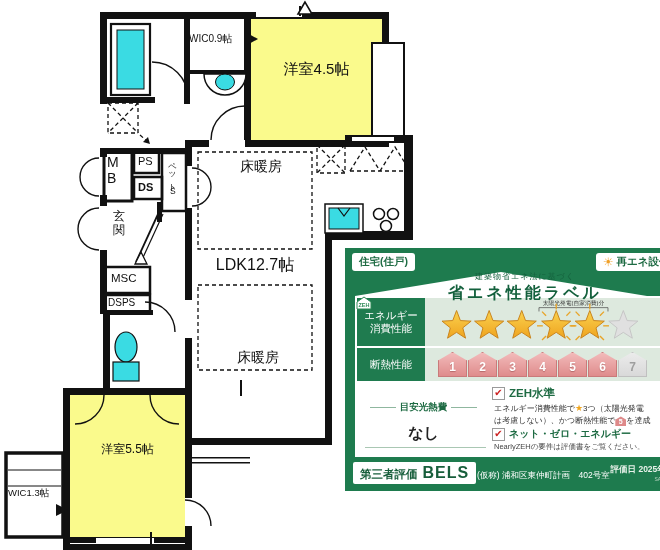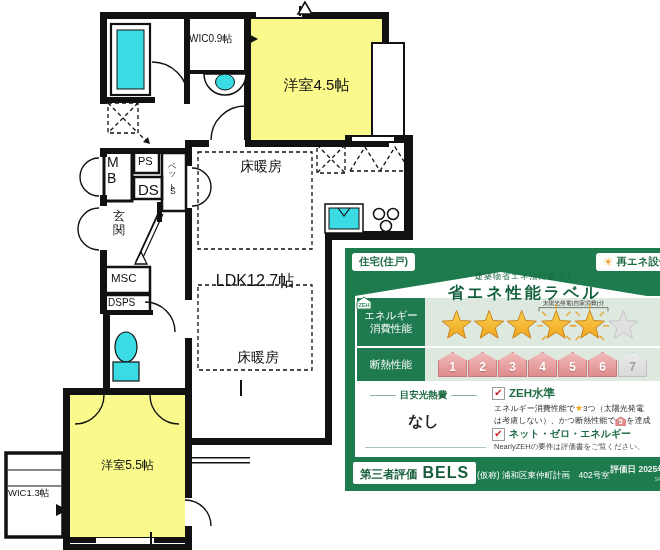--- a/index.html
+++ b/index.html
@@ -1,20 +1,20 @@
 <!DOCTYPE html>
 <html><head>
 <meta charset="utf-8">
 <style>
   html,body{margin:0;padding:0;}
   body{font-family:"Liberation Sans","DejaVu Sans",sans-serif;background:#fff;}
   .stage{position:relative;width:660px;height:550px;background:#fff;overflow:hidden;}
   .stage svg{position:absolute;left:0;top:0;}
   .lbl{position:absolute;color:#111;white-space:nowrap;line-height:1.15;}
-  .c{text-align:center;margin-top:16px;}
+  .c{text-align:center;}
   .vert{writing-mode:vertical-rl;text-orientation:upright;white-space:normal;}
   .stack{white-space:normal;word-break:break-all;}
 
   
   .bels{position:absolute;left:345px;top:248px;width:360px;height:243px;background:#1E7B4E;}
   .badge{position:absolute;top:5px;background:#fff;border-radius:3px;color:#1E6B43;font-weight:bold;
          font-size:10.5px;padding:2px 7px;display:flex;align-items:center;gap:3px;}
   .badge-left{left:7px;}
   .badge-right{right:7px;}
   .sun{color:#F0A028;font-size:12px;line-height:1;}
@@ -31,21 +31,21 @@
   .row-energy{height:48px;}
   .row-ins{height:33px;}
   .houses{display:flex;align-items:center;height:100%;padding-left:13px;}
   .house{width:29px;height:25px;margin-right:1px;clip-path:polygon(50% 0,100% 34%,100% 100%,0 100%,0 34%);
          background:linear-gradient(180deg,#F3BCBC,#DE8A8A);box-shadow:inset 0 0 0 1px #C97A7A;
          display:flex;align-items:flex-end;justify-content:center;}
   .house span{color:#fff;font-weight:bold;font-size:12px;line-height:1;margin-bottom:4px;text-shadow:0 1px 1px rgba(120,40,40,.4);}
   .house.off{background:linear-gradient(180deg,#ECECEC,#D8D8D8);box-shadow:inset 0 0 0 1px #C0C0C0;}
   .house.off span{color:#9E9E9E;text-shadow:none;}
   .bottom{display:flex;margin:3px 2px 0 2px;height:66px;}
-  .cost-col{width:133px;position:relative;display:flex;flex-direction:column;align-items:center;}
+  .cost-col{width:133px;position:relative;display:flex;flex-direction:column;align-items:center;margin-top:12px;}
   .cost-head{display:flex;align-items:center;gap:4px;margin-top:5px;color:#1E6B43;font-size:9.5px;font-weight:bold;}
   .cost-head:before,.cost-head:after{content:"";display:block;width:26px;height:1px;background:#8FB79F;}
   .cost-val{font-size:15px;font-weight:bold;color:#222;margin-top:10px;}
   .cost-line{position:absolute;left:8px;right:4px;bottom:2px;border-top:1px solid #A9C7B3;}
   .zeh-col{flex:1;padding:2px 2px 0 2px;}
   .chkline{display:flex;align-items:center;gap:4px;}
   .chk{width:11px;height:11px;background:#fff;border:1px solid #9a9a9a;color:#C22;font-size:10px;
        line-height:10px;text-align:center;font-weight:bold;flex:0 0 auto;}
   .chk1-label{font-size:11.5px;font-weight:bold;color:#1E6B43;}
   .chk2-label{font-size:10px;font-weight:bold;color:#1E6B43;}
@@ -207,21 +207,21 @@
     </g>
   </svg>
 
   <div class="lbl" style="left:189px;top:33px;font-size:10px;">WIC0.9帖</div>
   <div class="lbl c" style="left:251px;top:60px;width:131px;font-size:15px;">洋室4.5帖</div>
   <div class="lbl" style="left:240px;top:158px;font-size:14px;">床暖房</div>
   <div class="lbl c" style="left:195px;top:256px;width:120px;font-size:16px;">LDK12.7帖</div>
   <div class="lbl" style="left:237px;top:349px;font-size:14px;">床暖房</div>
   <div class="lbl stack" style="left:107px;top:154px;width:16px;font-size:14px;">MB</div>
   <div class="lbl" style="left:138px;top:155px;font-size:11px;">PS</div>
-  <div class="lbl" style="left:138px;top:181px;font-size:15px;">DS</div>
+  <div class="lbl" style="left:138px;top:181px;font-size:11px;font-weight:bold;">DS</div>
   <div class="lbl vert" style="left:167px;top:157px;height:54px;font-size:8.5px;">ペットS</div>
   <div class="lbl stack" style="left:113px;top:210px;width:17px;font-size:12px;">玄関</div>
   <div class="lbl" style="left:111px;top:272px;font-size:11.5px;">MSC</div>
   <div class="lbl" style="left:108px;top:297px;font-size:10px;">DSPS</div>
   <div class="lbl c" style="left:70px;top:443px;width:115px;font-size:12px;">洋室5.5帖</div>
   <div class="lbl" style="left:8px;top:488px;font-size:9.5px;">WIC1.3帖</div>
 
   <div class="bels">
     <div class="badge badge-left">
       <span>住宅(住戸)</span>

